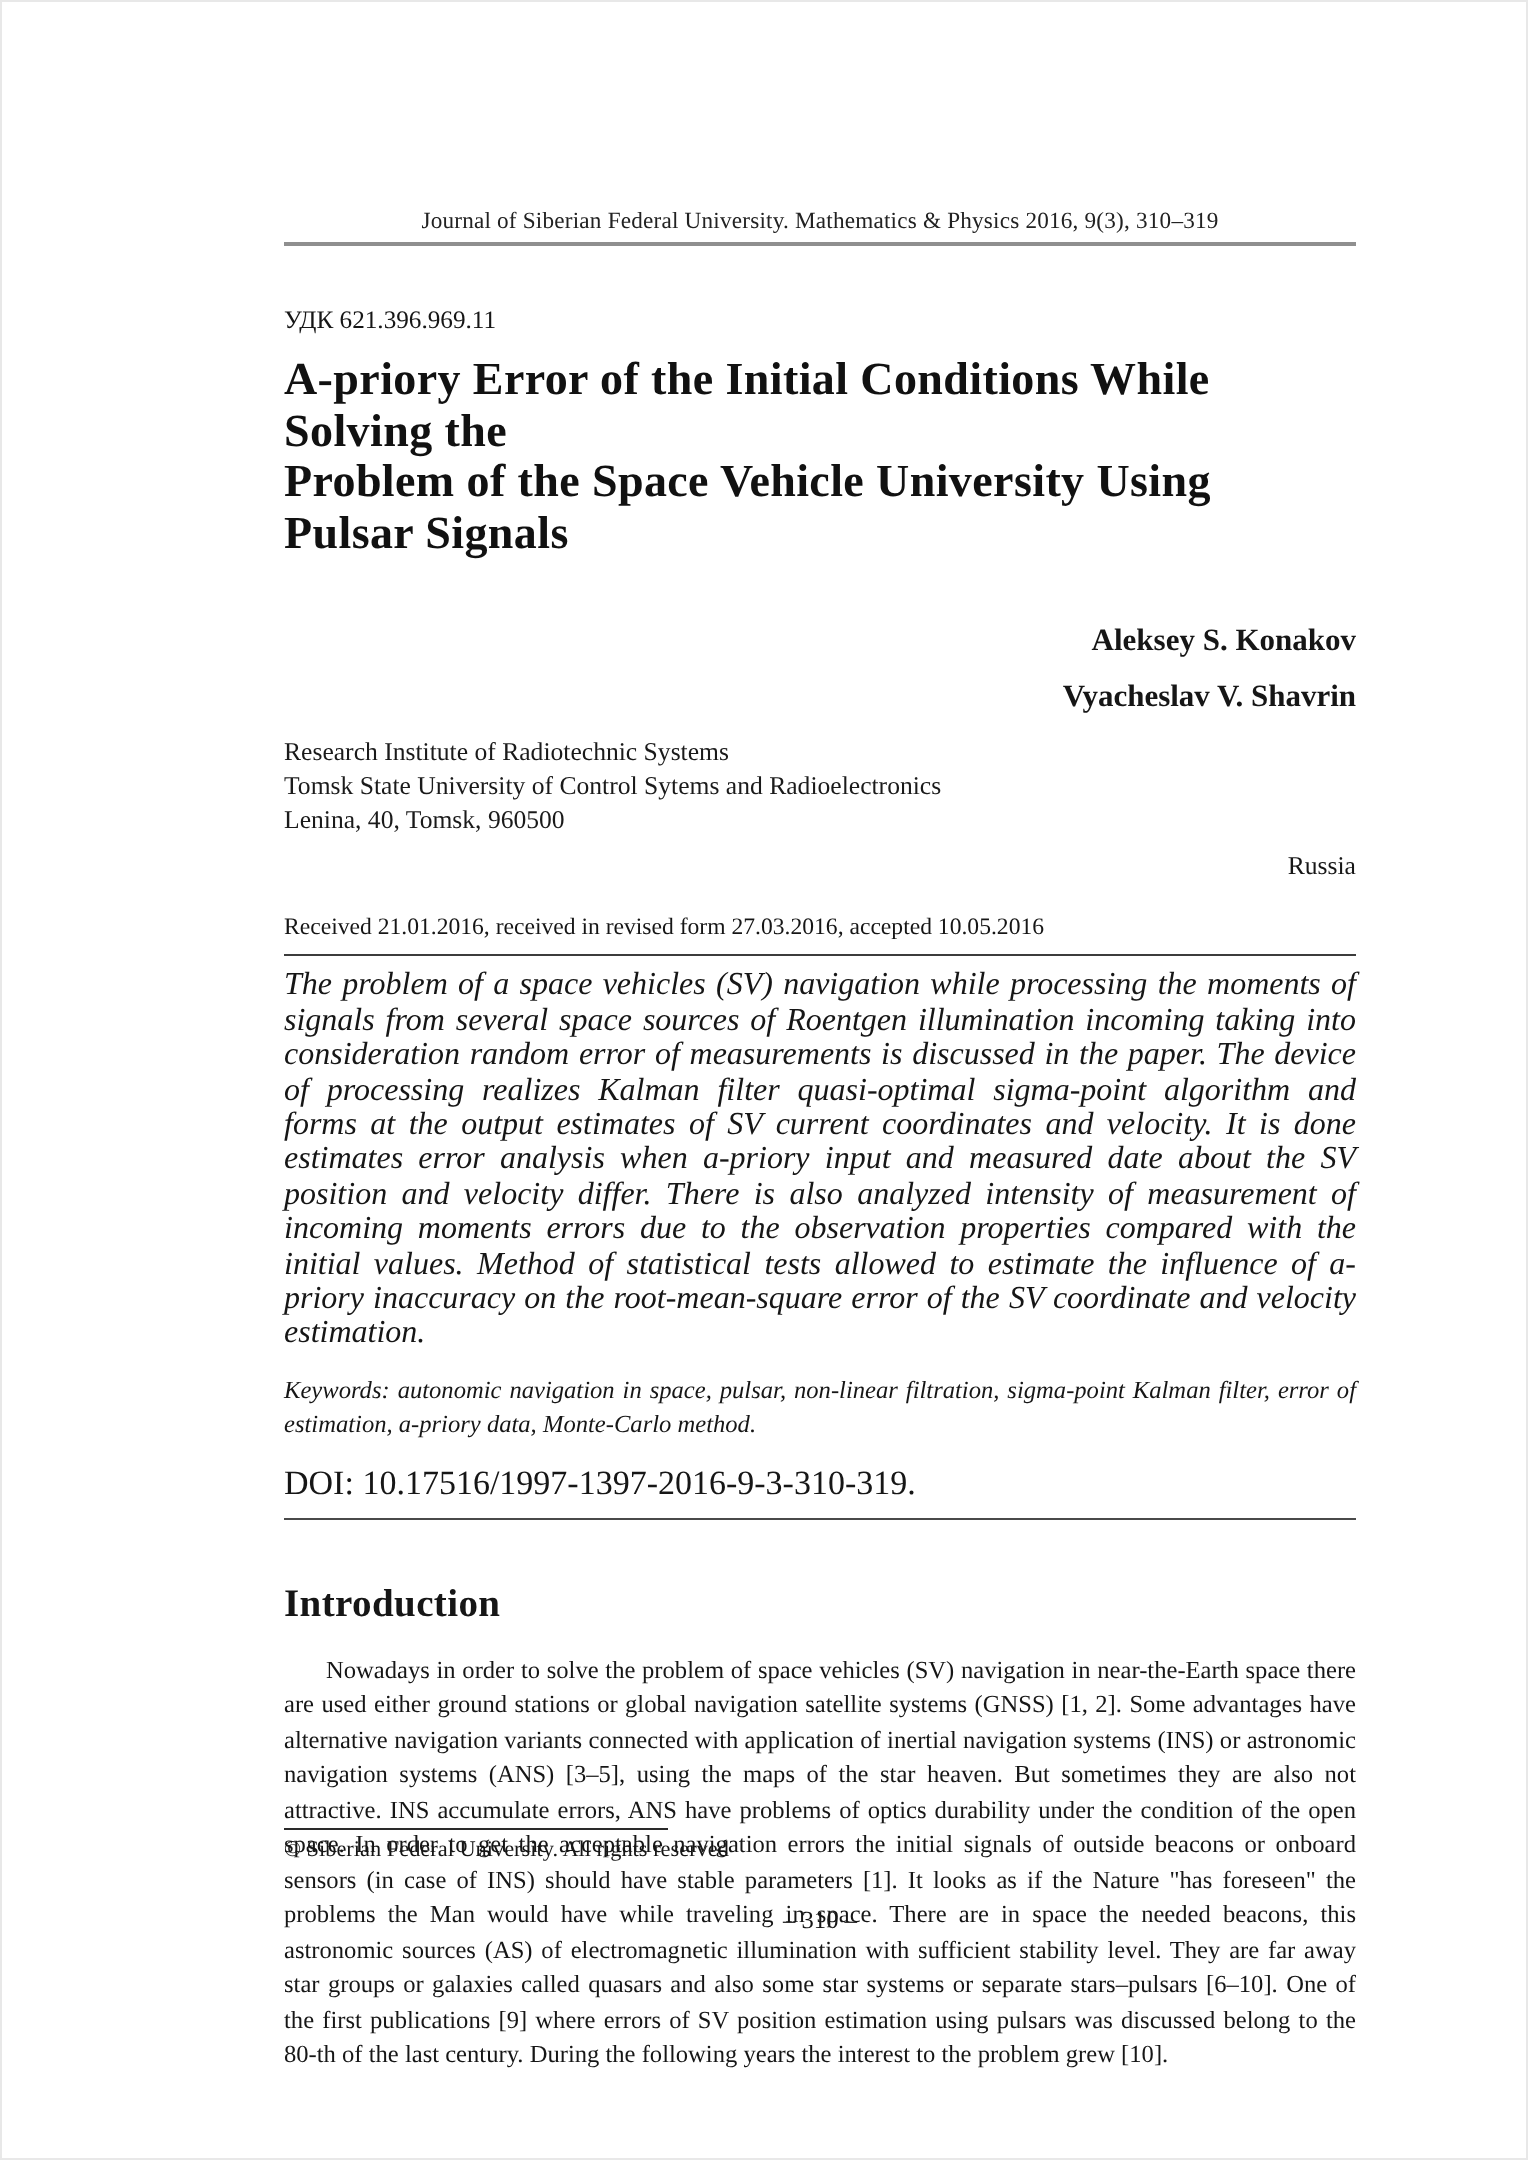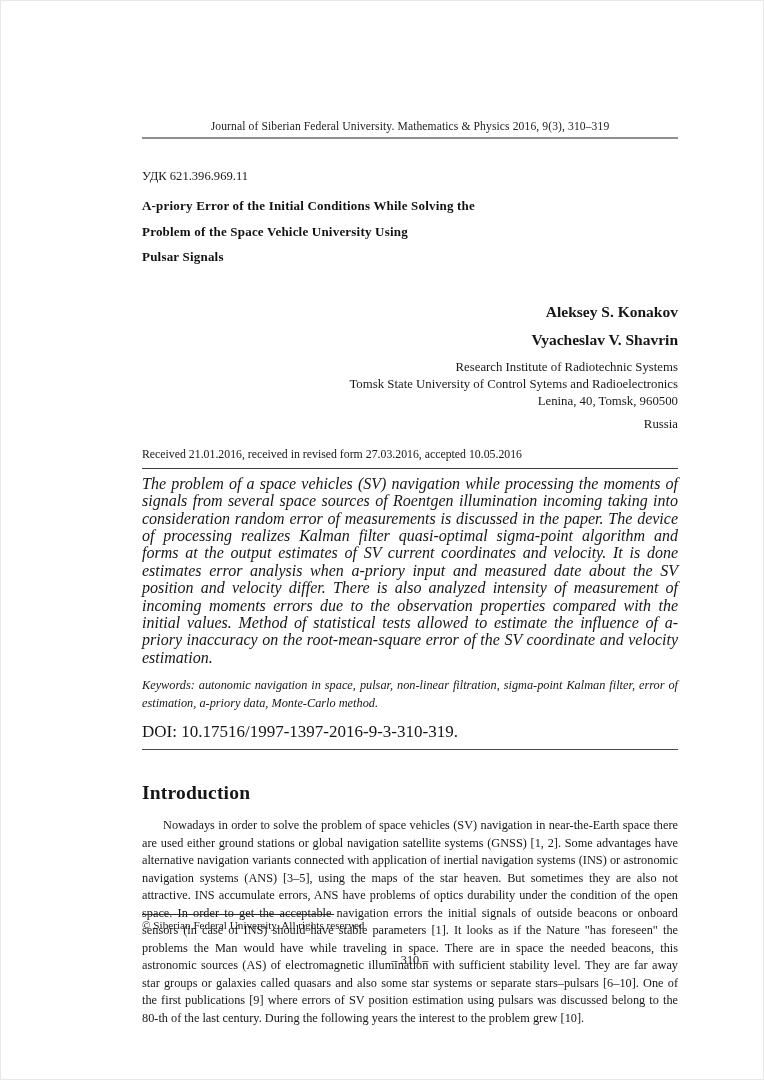--- a/index.html
+++ b/index.html
@@ -2,34 +2,34 @@
 <html><head>
 <meta charset="utf-8">
 <style>
   html,body{margin:0;padding:0;}
   body{
     width:764px;height:1080px;position:relative;background:#ffffff;
     color:#161616;font-family:"Liberation Serif",serif;
     -webkit-font-smoothing:antialiased;
   }
   .sheet{position:absolute;inset:0;background:#fff;box-shadow:inset 0 0 0 1px #e8e8e8;}
-  .page{position:absolute;left:142px;top:16px;width:536px;}
+  .page{position:absolute;left:142px;top:0;width:536px;}
 
   .journal-header{margin-top:104px;text-align:center;font-size:11.6px;color:#222;letter-spacing:.1px;}
   .header-rule{border:0;border-top:2px solid #8f8f8f;margin:4px 0 0 0;}
 
   .udk{margin-top:30px;font-size:12.6px;}
 
-  .title{margin-top:9px;font-weight:bold;font-size:13px;line-height:25.5px;color:#111;}
+  .title{margin-top:9px;font-weight:bold;font-size:23px;line-height:25.5px;color:#111;}
   .title .line{letter-spacing:.2px;}
 
   .authors{margin-top:26px;text-align:right;font-weight:bold;font-size:15.5px;line-height:24px;}
   .authors sup{font-size:10px;}
 
-  .affil{margin-top:7px;text-align:right;font-size:12.8px;line-height:17px;color:#1a1a1a;}
+  .affil{margin-top:7px;font-size:12.8px;line-height:17px;color:#1a1a1a;}
   .country{margin-top:7px;text-align:right;font-size:12.8px;}
 
   .received{margin-top:15px;text-align:left;font-size:11.8px;padding-bottom:6px;}
   .abstract-top-rule{border:0;border-top:1.6px solid #3c3c3c;margin:0;}
 
   .abstract{margin-top:6px;font-style:italic;font-size:16px;line-height:17.4px;text-align:justify;}
   .keywords{margin-top:11px;font-style:italic;font-size:12.3px;line-height:17.4px;text-align:justify;}
   .doi{margin-top:10px;font-size:17px;}
   .doi-bottom-rule{border:0;border-top:1.6px solid #4a4a4a;margin:7px 0 0 0;}
 

